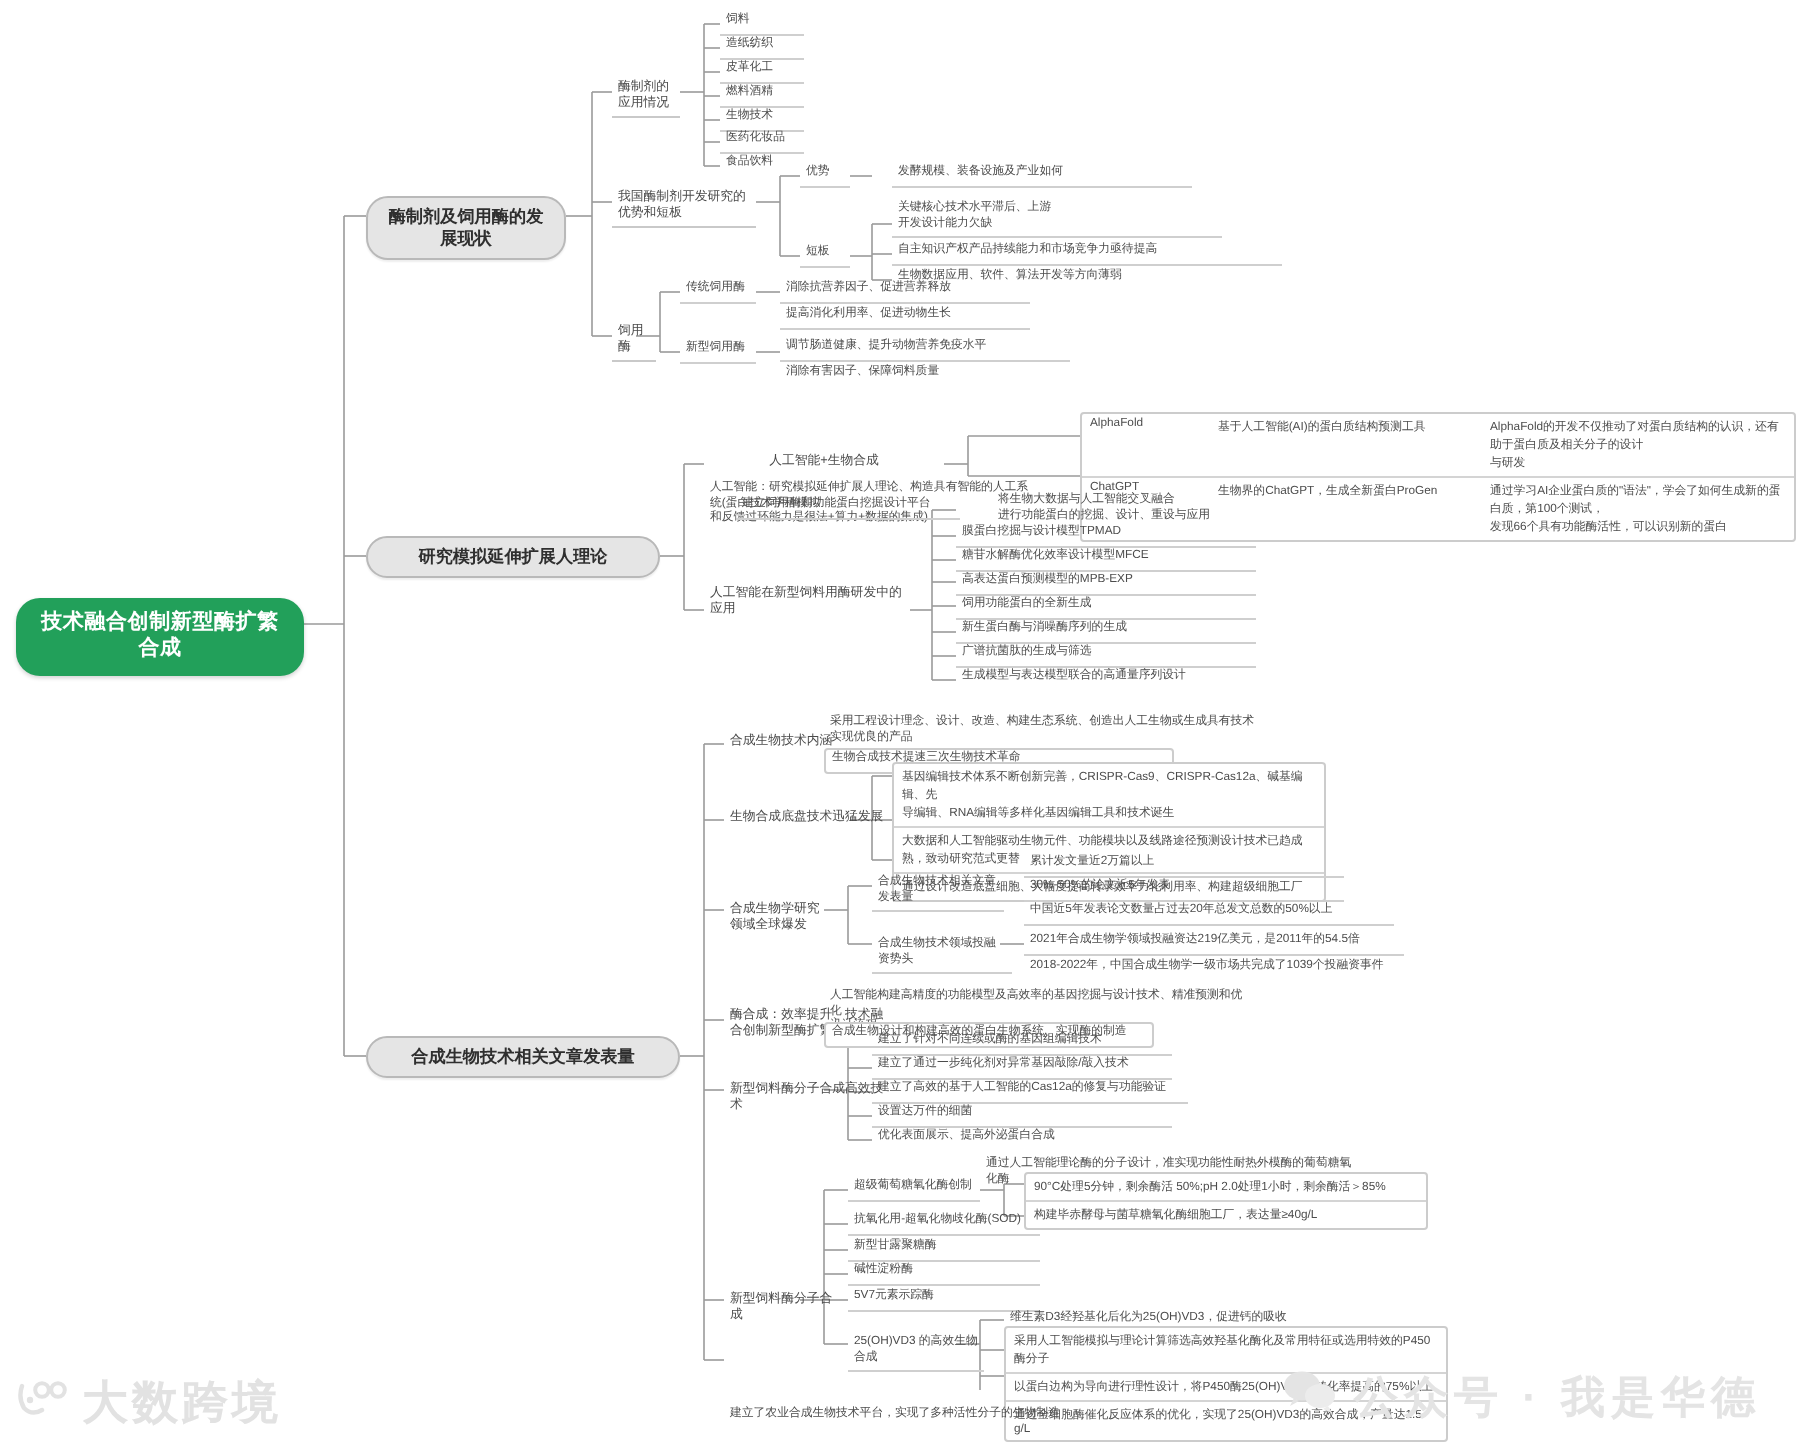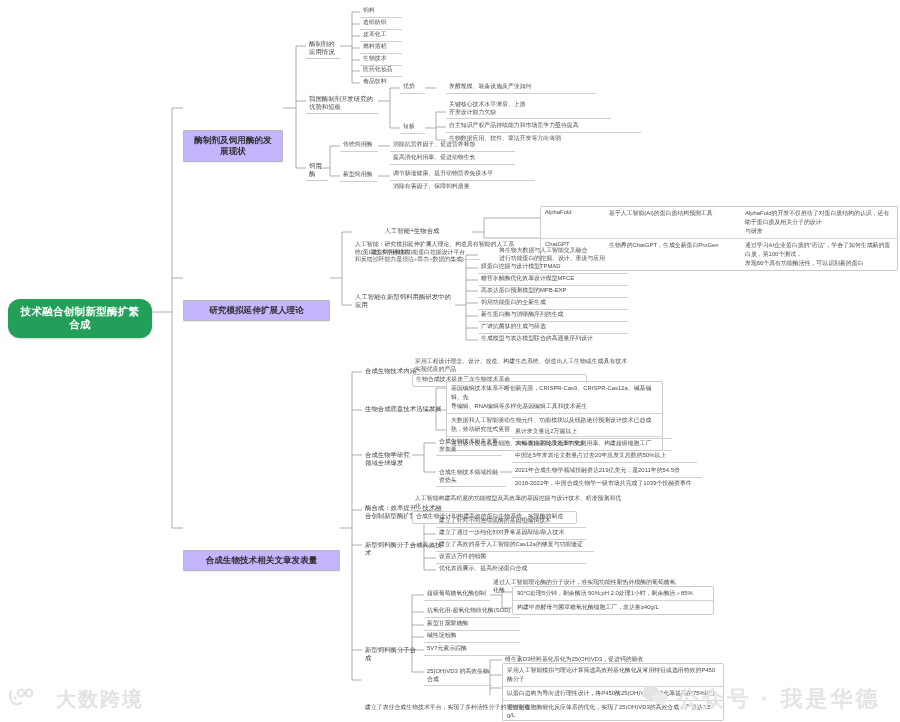--- a/index.html
+++ b/index.html
@@ -28,30 +28,29 @@
     font-weight:bold;
     font-size:10.5px;
     border-radius:12px;
     padding:6px 10px;
     text-align:center;
     letter-spacing:.3px;
     box-shadow:0 1px 2px rgba(0,0,0,.18);
   }
   
   .lv1{
-    background:#c4b5fd;
+    background:#e5e5e5;
     border:1px solid #b9b9b9;
-    border-radius:1px;
+    border-radius:11px;
     font-size:8.6px;
     font-weight:bold;
     color:#2f2f2f;
     padding:4px 7px;
     text-align:center;
     box-shadow:0 1px 1px rgba(0,0,0,.07);
-    margin-top:32px;
   }
   
   .lv2{
     font-size:6.4px;
     color:#4a4a4a;
     padding:1px 3px 2px 3px;
     border-bottom:1px solid #c9c9c9;
   }
   .lv2.nb{border-bottom:none;}
   
@@ -72,21 +71,21 @@
     font-size:5.9px;
     color:#4c4c4c;
     padding:1px 3px 2px 3px;
     border-bottom:1px solid #cfcfcf;
     white-space:pre-line;
   }
   .free.nb{border-bottom:none;}
 
   
   .wm{position:absolute;color:#e2e2e2;font-weight:bold;pointer-events:none;user-select:none;}
-  .wm-left{left:8px;top:686px;font-size:20px;letter-spacing:2px;display:flex;align-items:center;gap:20px;}
+  .wm-left{left:8px;top:686px;font-size:23px;letter-spacing:2px;display:flex;align-items:center;gap:5px;}
   .wm-right{left:640px;top:684px;font-size:22px;letter-spacing:3px;display:flex;align-items:center;gap:7px;color:#e4e4e4;}
   .wm-ico{display:inline-block;}
 </style>
 </head>
 <body>
 
 <div id="stage">
 
   <svg id="links" viewBox="0 0 900 722" xmlns="http://www.w3.org/2000/svg">
     <g fill="none" stroke="#9a9a9a" stroke-width="0.8">

